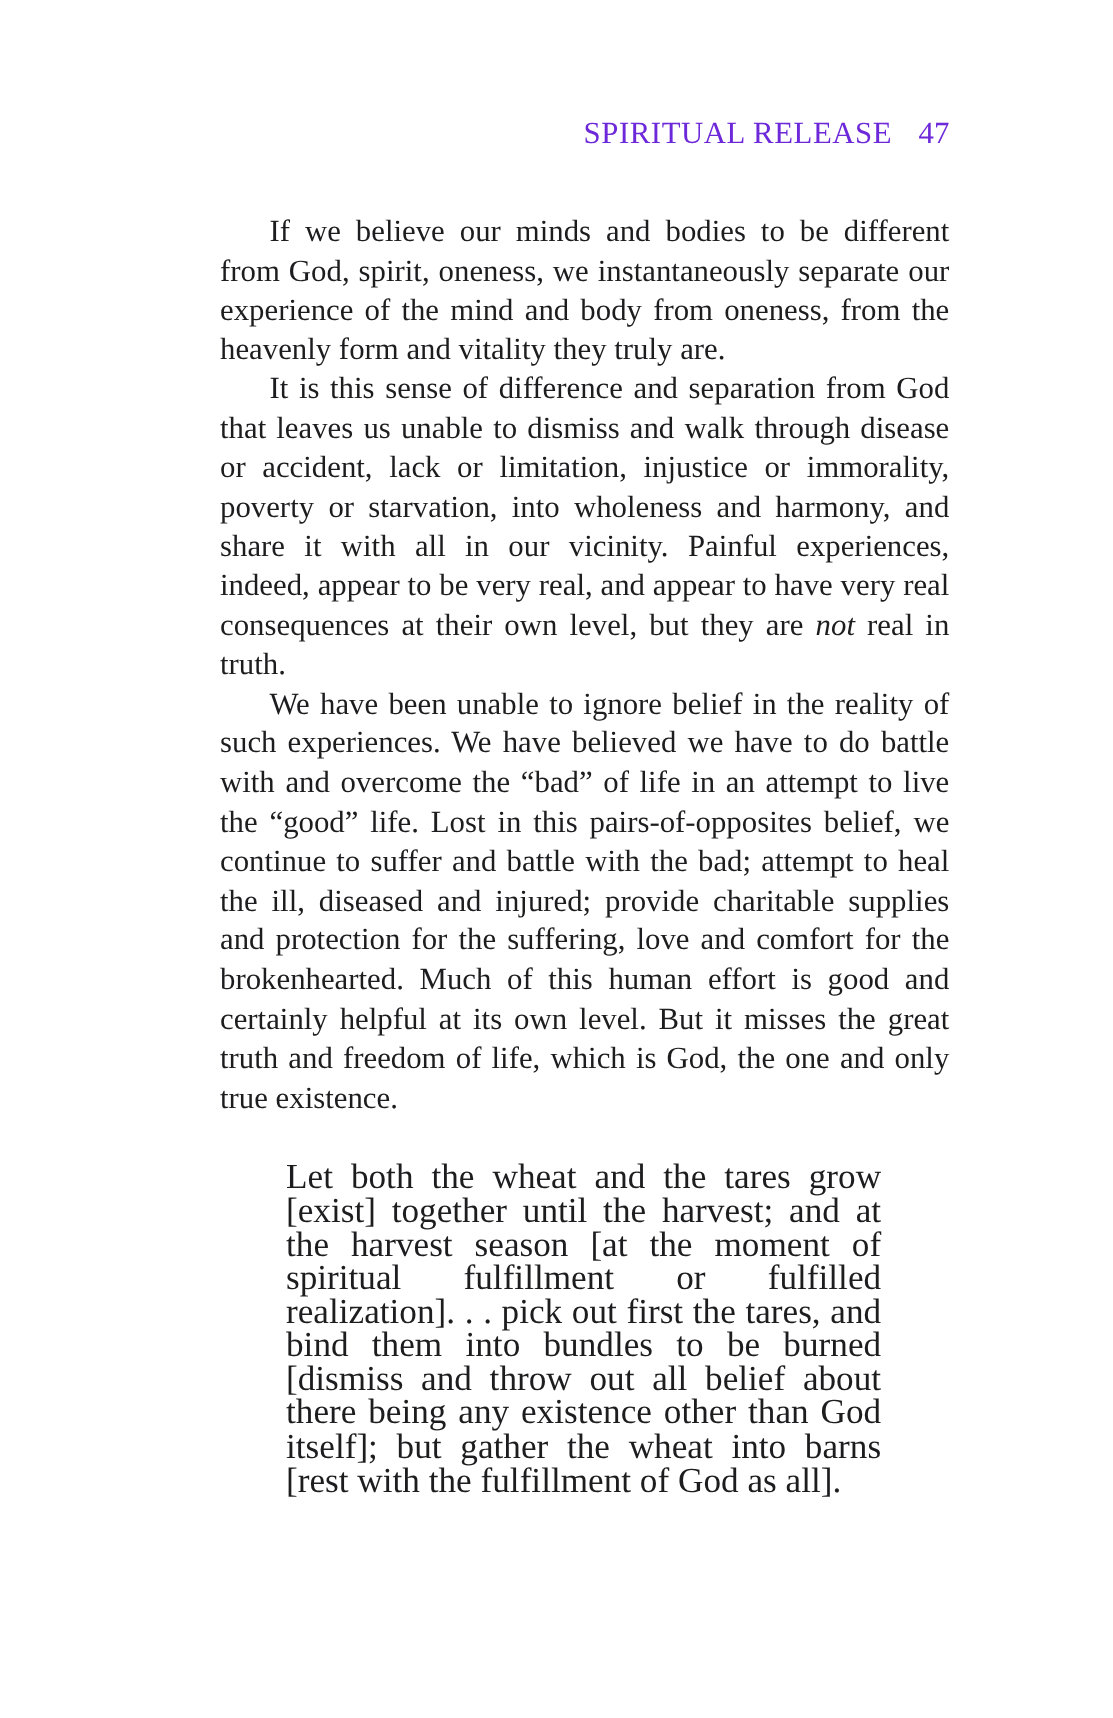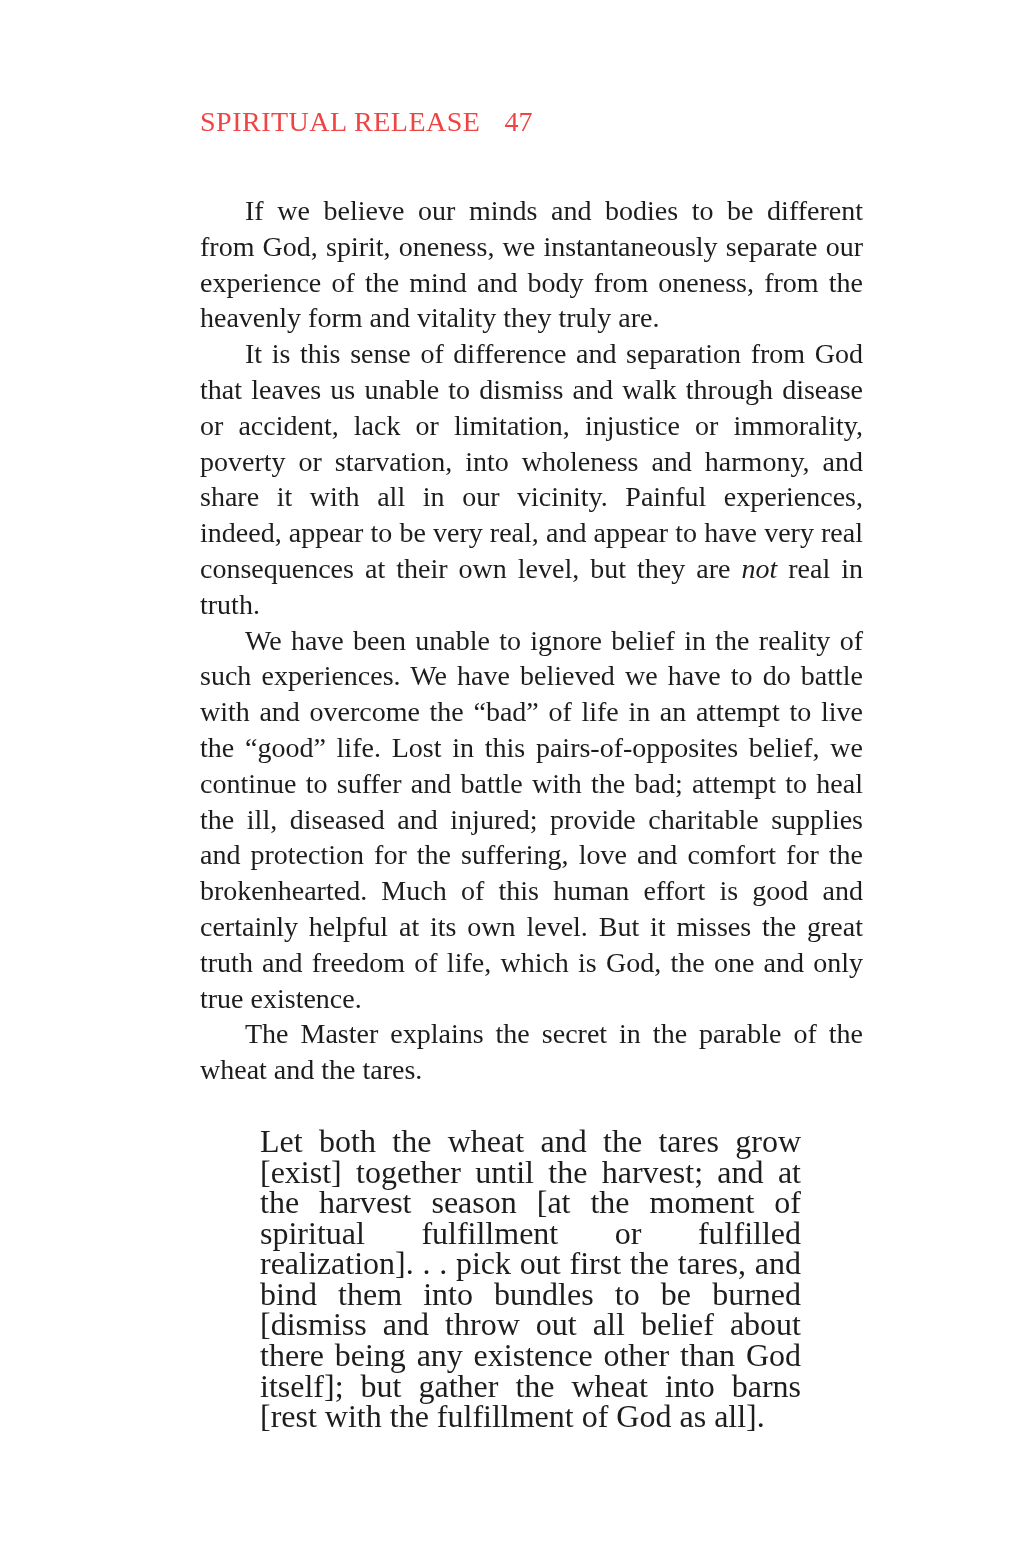--- a/index.html
+++ b/index.html
@@ -14,24 +14,24 @@
     background: #ffffff;
     font-family: "Liberation Serif", "DejaVu Serif", serif;
     color: #1d1d1f;
     overflow: hidden;
   }
   .running-header {
     position: absolute;
     top: 106px;
     left: 200px;
     width: 663px;
-    text-align: left;
+    text-align: right;
     font-size: 28px;
     white-space: nowrap;
-    color: #ef4444;
+    color: #6d28d9;
   }
   .running-title {
     letter-spacing: 0.5px;
   }
   .page-number {
     margin-left: 24px;
   }
   .body-text {
     position: absolute;
     top: 193px;
@@ -73,19 +73,18 @@
   </div>
 
   <div class="body-text">
 
     <p>If we believe our minds and bodies to be different from God, spirit, oneness, we instantaneously separate our experience of the mind and body from oneness, from the heavenly form and vitality they truly are.</p>
 
     <p><span>It is this sense of difference and separation from God that leaves us unable to dismiss and walk through disease or accident, lack or limitation, injustice or immorality, poverty or starvation, into wholeness and harmony, and share it with all in our vicinity. Painful experiences, indeed, appear to be very real, and appear to have very real consequences at their own level, but they are </span><em>not</em><span> real in truth.</span></p>
 
     <p>We have been unable to ignore belief in the reality of such experiences. We have believed we have to do battle with and overcome the “bad” of life in an attempt to live the “good” life. Lost in this pairs-of-opposites belief, we continue to suffer and battle with the bad; attempt to heal the ill, diseased and injured; provide charitable supplies and protection for the suffering, love and comfort for the brokenhearted. Much of this human effort is good and certainly helpful at its own level. But it misses the great truth and freedom of life, which is God, the one and only true existence.</p>
 
-    <p>The Master explains the secret in the parable of the wheat and the tares.</p>
 
     <div class="block-quote">Let both the wheat and the tares grow [exist] together until the harvest; and at the harvest season [at the moment of spiritual fulfillment or fulfilled realization]. . . pick out first the tares, and bind them into bundles to be burned [dismiss and throw out all belief about there being any existence other than God itself]; but gather the wheat into barns [rest with the fulfillment of God as all].</div>
 
   </div>
 
 </div>
 
 </body></html>

